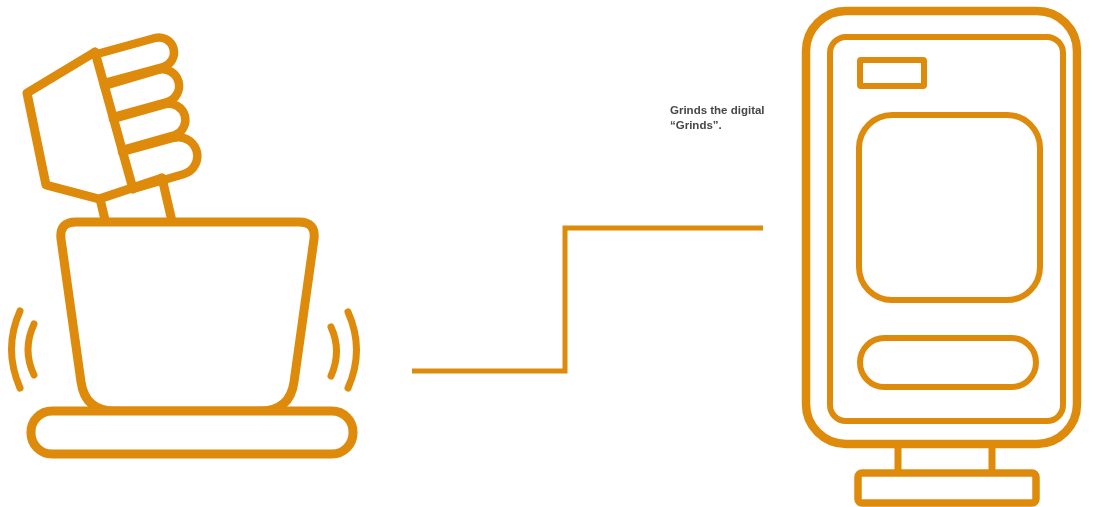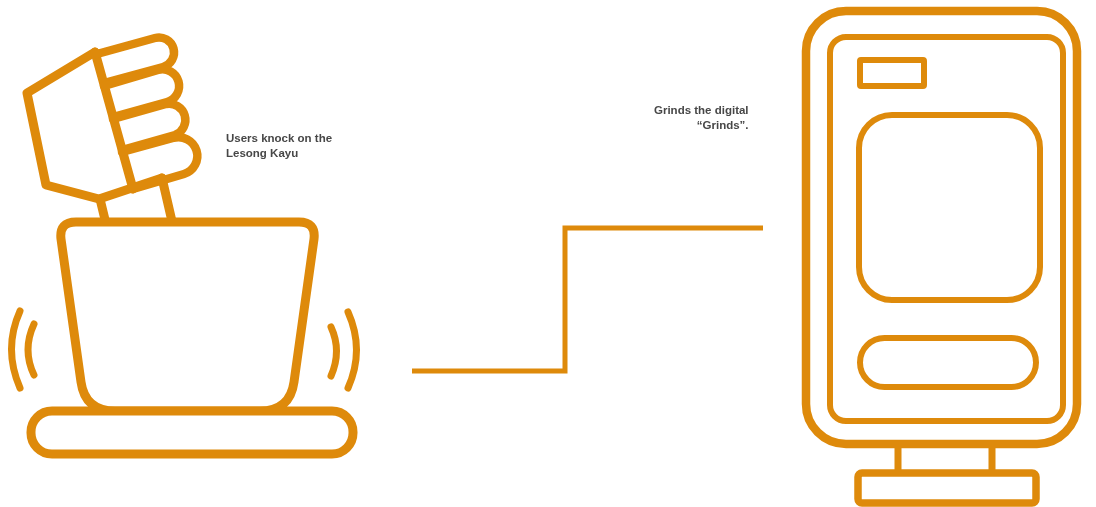--- a/index.html
+++ b/index.html
@@ -23,21 +23,21 @@
   .caption {
     position: absolute;
     color: #474747;
     font-size: 11.5px;
     font-weight: bold;
     line-height: 15px;
     white-space: nowrap;
   }
   .caption span { display: block; }
   #caption-left  { left: 226px; top: 131px; }
-  #caption-right { left: 654px; top: 103px; text-align: right; }
+  #caption-right { left: 670px; top: 103px; }
 </style>
 </head>
 <body>
 
 <div id="stage">
 
   <svg id="diagram-svg" width="1096" height="507" viewBox="0 0 1096 507">
 
     <g stroke="#DE8A0B" fill="none" stroke-linejoin="round">
 
@@ -73,23 +73,19 @@
       <rect x="830" y="37" width="233" height="384" rx="16" stroke-width="6"></rect>
 
       <rect x="860" y="60" width="64" height="26" rx="1" stroke-width="6"></rect>
 
       <rect x="859" y="115" width="181" height="185" rx="33" stroke-width="6"></rect>
 
       <rect x="860" y="338" width="176" height="49" rx="24.5" stroke-width="6"></rect>
     </g>
   </svg>
 
-  <div id="caption-left" class="caption">
-    <span>Users knock on the</span>
-    <span>Lesong Kayu</span>
-  </div>
 
   <div id="caption-right" class="caption">
     <span>Grinds the digital</span>
     <span>“Grinds”.</span>
   </div>
 
 </div>
 
 </body></html>

